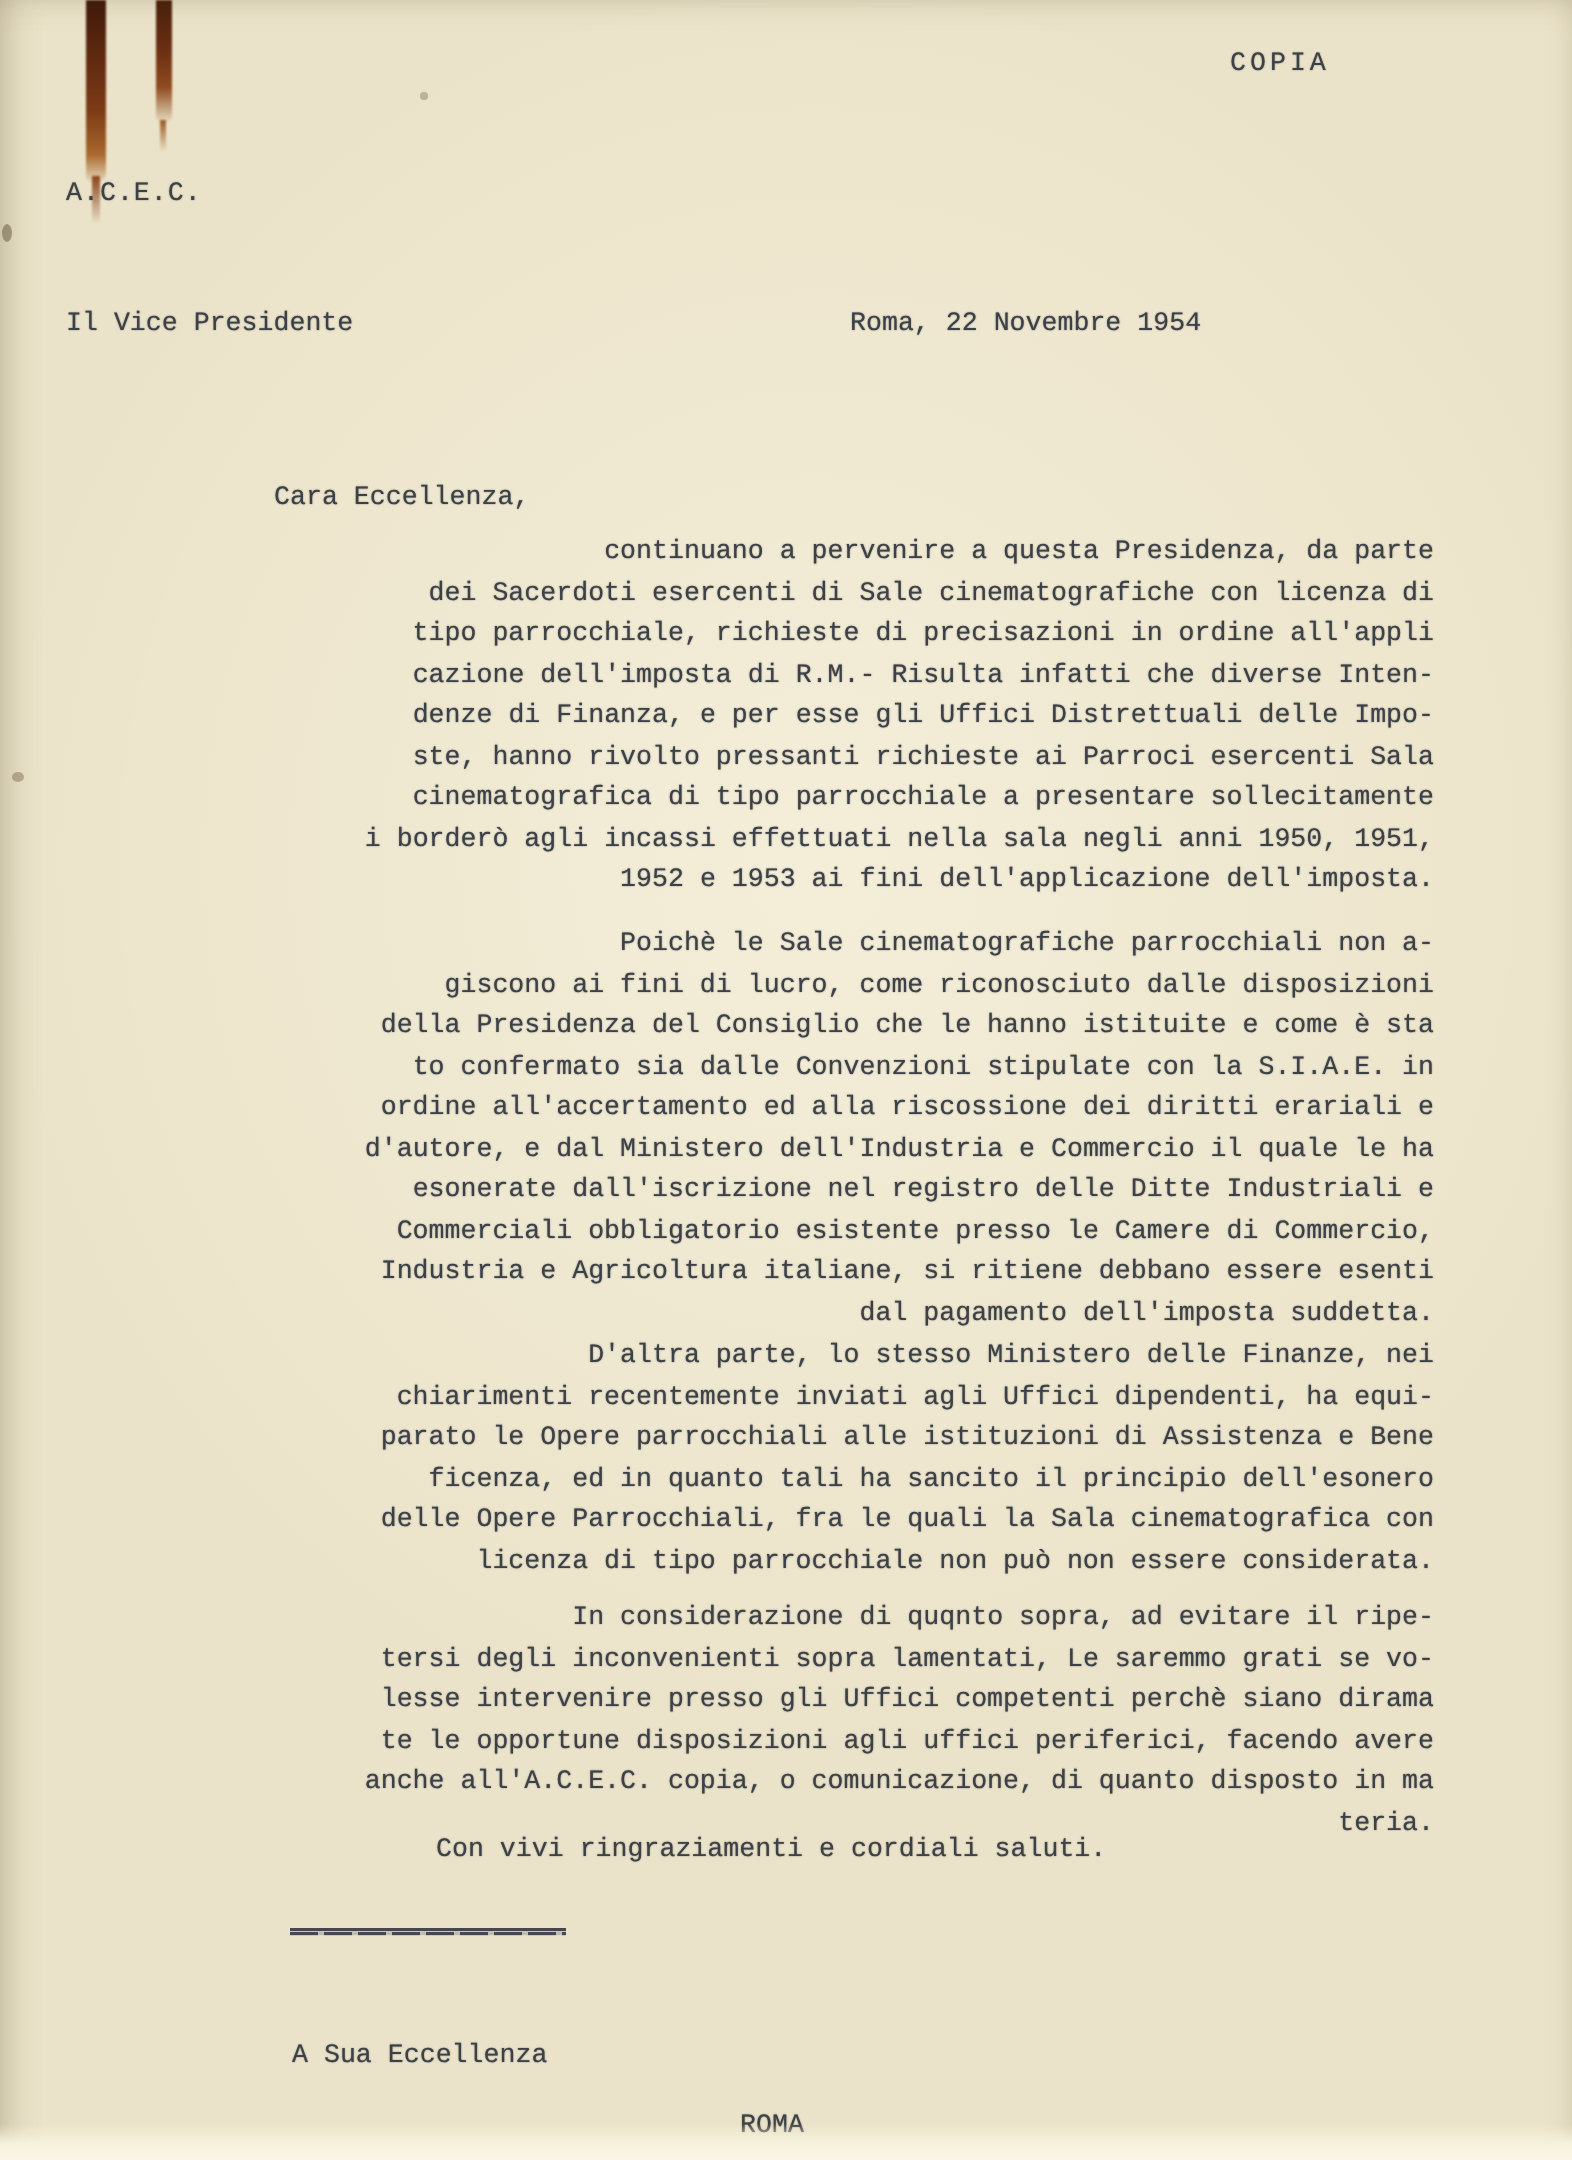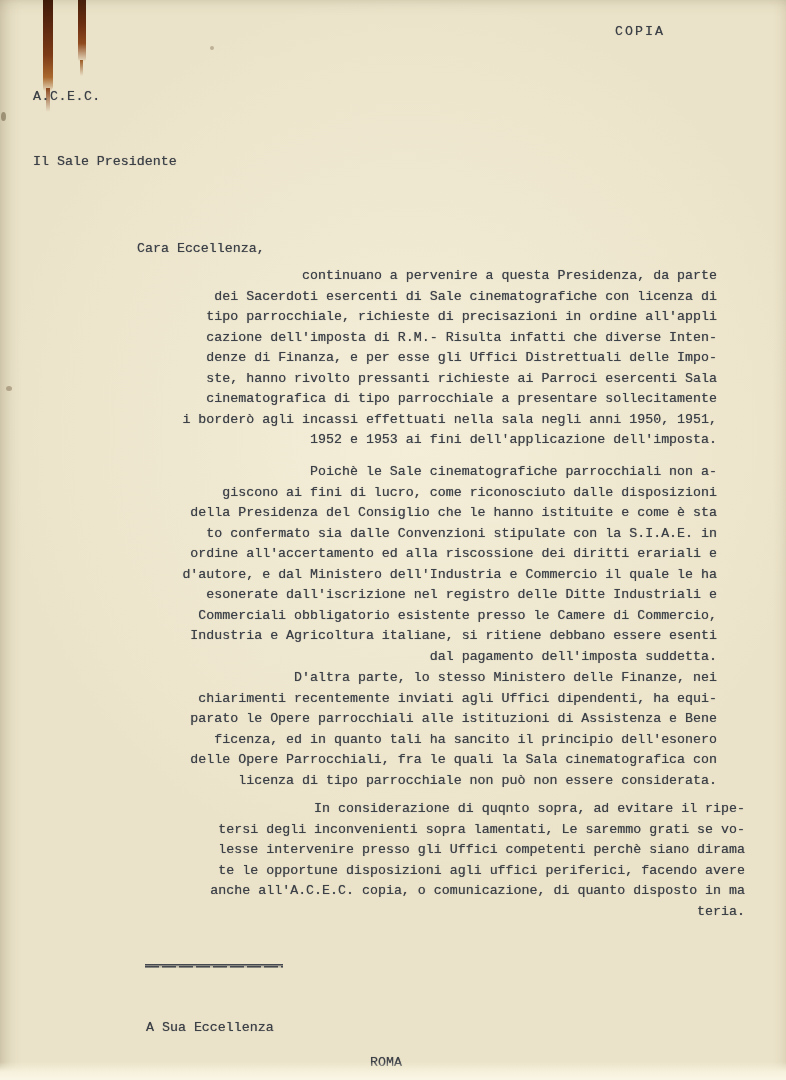--- a/index.html
+++ b/index.html
@@ -34,21 +34,21 @@
   .org     { left:33px;  top:87px; letter-spacing:0.5px; }
   .sender  { left:33px;  top:152px; }
   .dateline{ left:425px; top:152px; }
   .saluto  { left:137px; top:239px; }
 
   .body-wrap { position:absolute; left:137px; top:0; width:580px; }
   .para { position:absolute; left:0; width:580px;text-align:right; }
   .para-1 { top:266px; }
   .para-2 { top:462px; }
   .para-3 { top:668px; }
-  .para-4 { top:799px;margin-left:28px; }
+  .para-4 { top:799px; }
   .line { white-space:pre; }
   .line.first { padding-left:80px; }
   .uline {
     text-underline-offset:3px;
     text-decoration-thickness:1.5px;
   }
 
   .closing   { left:218px; top:915px; }
   .signature { left:475px; top:950px; }
 
@@ -106,25 +106,27 @@
 <div class="paper">
 
   <div class="stain stain-1"></div>
   <div class="stain stain-2"></div>
   <div class="speck speck-a"></div>
   <div class="speck speck-b"></div>
   <div class="speck speck-c"></div>
 
   <div class="t stamp">COPIA</div>
   <div class="t org">A.C.E.C.</div>
-  <div class="t sender">Il Sale Presidente</div>
+  <div class="t sender">Il Vice Presidente</div>
+  <div class="t dateline">Roma, 22 Novembre 1954</div>
   <div class="t saluto">Cara Eccellenza,</div>
 
   <div class="t body-wrap" id="letter-body"><div class="para para-1"><div class="line first">continuano a pervenire a questa Presidenza, da parte</div><div class="line">dei Sacerdoti esercenti di Sale cinematografiche con licenza di</div><div class="line">tipo parrocchiale, richieste di precisazioni in ordine all'app<span class="uline">li</span></div><div class="line">cazione dell'imposta di R.M.- Risulta infatti che diverse Inten-</div><div class="line">denze di Finanza, e per esse gli Uffici Distrettuali delle Impo-</div><div class="line">ste, hanno rivolto pressanti richieste ai Parroci esercenti Sala</div><div class="line">cinematografica di tipo parrocchiale a presentare sollecitamente</div><div class="line">i borderò agli incassi effettuati nella sala negli anni 1950, 1951,</div><div class="line">1952 e 1953 ai fini dell'applicazione dell'imposta.</div></div><div class="para para-2"><div class="line first">Poichè le Sale cinematografiche parrocchiali non a-</div><div class="line">giscono ai fini di lucro, come riconosciuto dalle disposizioni</div><div class="line">della Presidenza del Consiglio che le hanno istituite e come è s<span class="uline">ta</span></div><div class="line">to confermato sia dalle Convenzioni stipulate con la S.I.A.E. in</div><div class="line">ordine all'accertamento ed alla riscossione dei diritti erariali e</div><div class="line">d'autore, e dal Ministero dell'Industria e Commercio il quale le ha</div><div class="line">esonerate dall'iscrizione nel registro delle Ditte Industriali e</div><div class="line">Commerciali obbligatorio esistente presso le Camere di Commercio,</div><div class="line">Industria e Agricoltura italiane, si ritiene debbano essere esenti</div><div class="line">dal pagamento dell'imposta suddetta.</div></div><div class="para para-3"><div class="line first">D'altra parte, lo stesso Ministero delle Finanze, nei</div><div class="line">chiarimenti recentemente inviati agli Uffici dipendenti, ha equi-</div><div class="line">parato le Opere parrocchiali alle istituzioni di Assistenza e Be<span class="uline">ne</span></div><div class="line">ficenza, ed in quanto tali ha sancito il principio dell'esonero</div><div class="line">delle Opere Parrocchiali, fra le quali la Sala cinematografica con</div><div class="line">licenza di tipo parrocchiale non può non essere considerata.</div></div><div class="para para-4"><div class="line first">In considerazione di quqnto sopra, ad evitare il ripe-</div><div class="line">tersi degli inconvenienti sopra lamentati, Le saremmo grati se vo-</div><div class="line">lesse intervenire presso gli Uffici competenti perchè siano dira<span class="uline">ma</span></div><div class="line">te le opportune disposizioni agli uffici periferici, facendo avere</div><div class="line">anche all'A.C.E.C. copia, o comunicazione, di quanto disposto in <span class="uline">ma</span></div><div class="line">teria.</div></div></div>
 
+  <div class="t closing">Con vivi ringraziamenti e cordiali saluti.</div>
 
   <div class="divider"></div>
 
   <div class="t recipient">
     <div class="line">A Sua Eccellenza</div>
     
     
   </div>
 
   <div class="t city">

